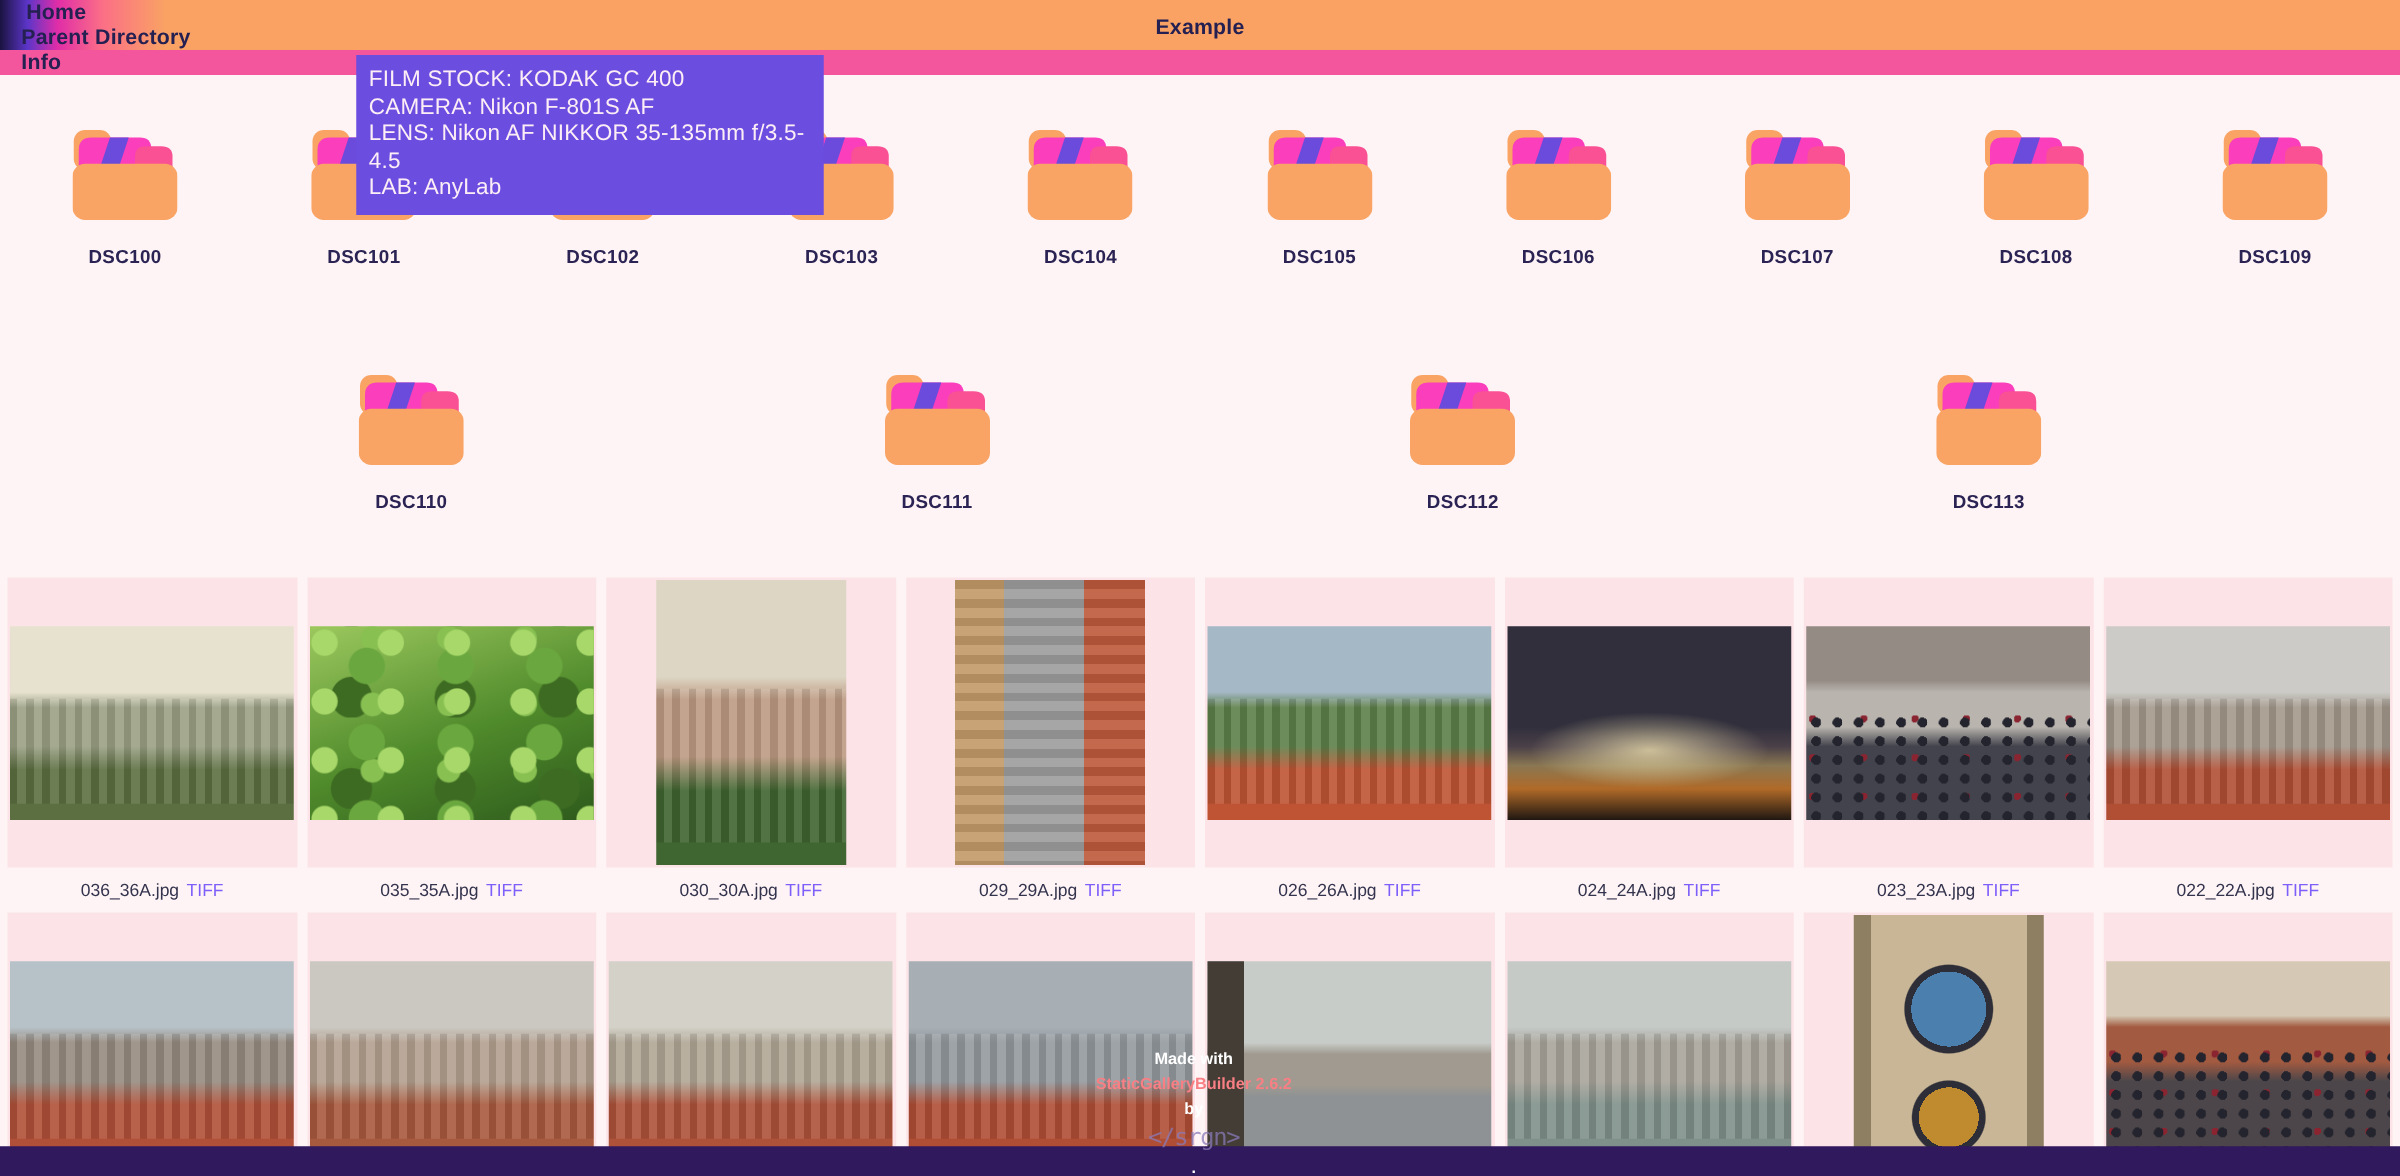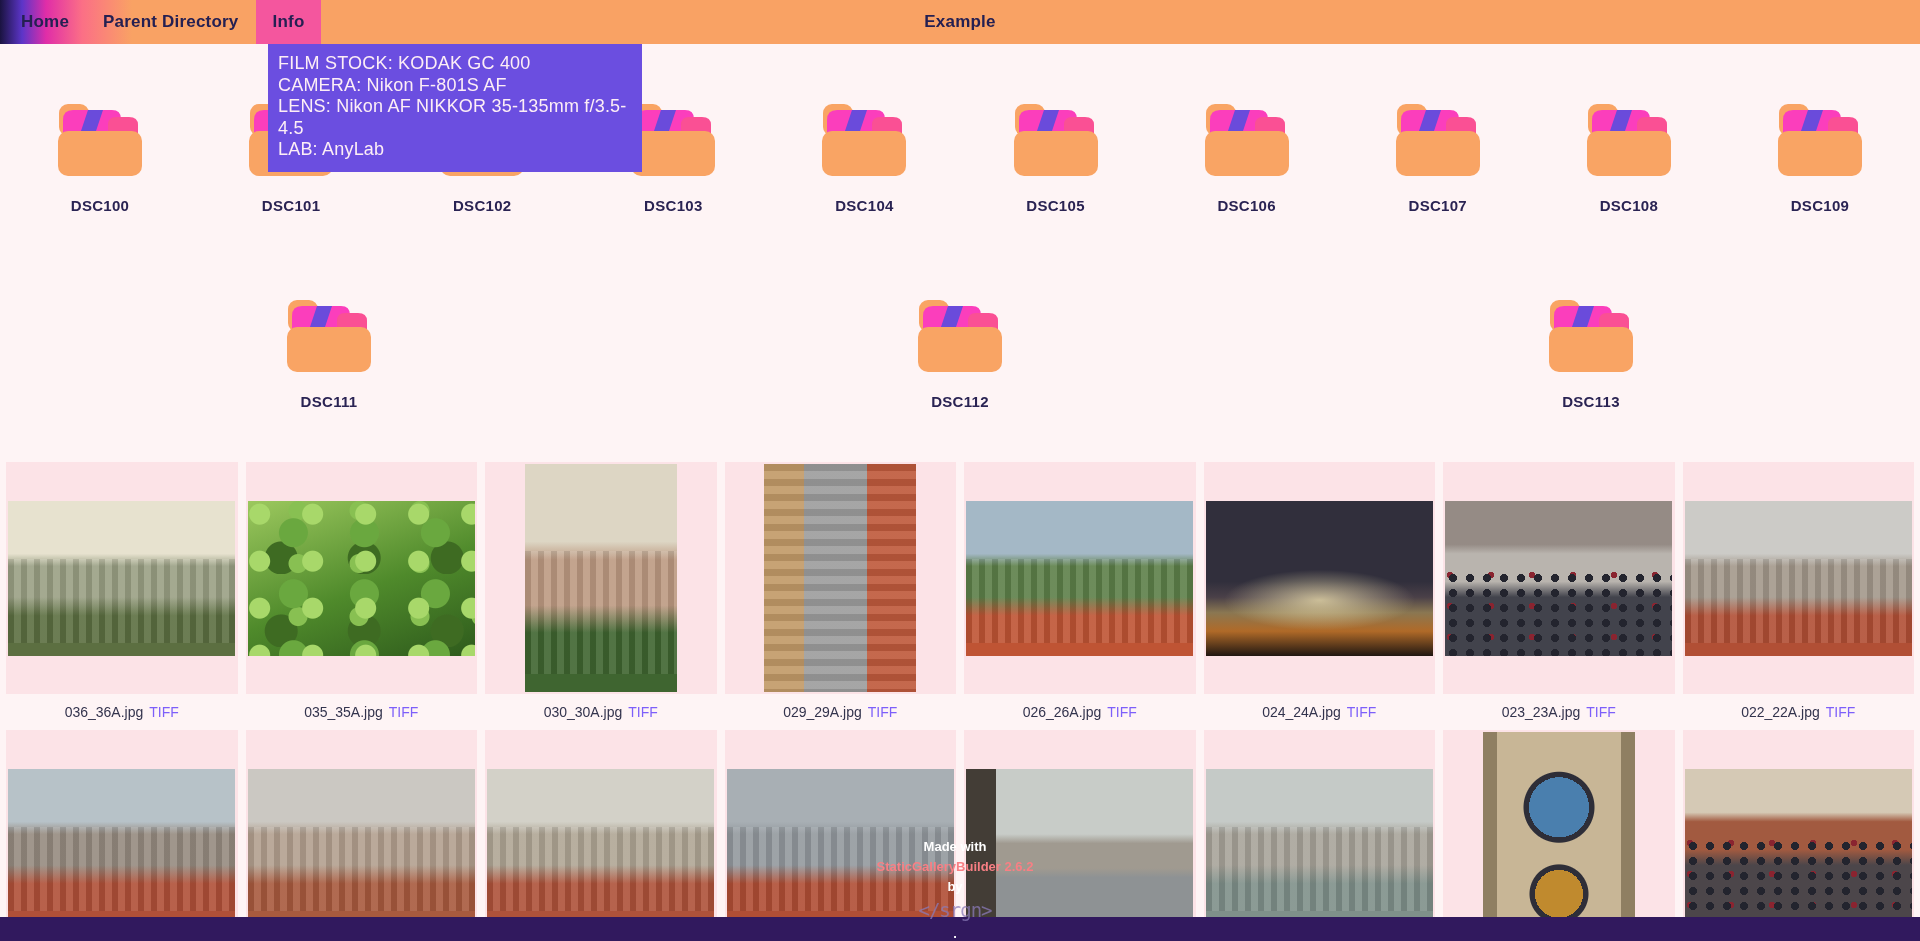--- a/index.html
+++ b/index.html
@@ -13,34 +13,35 @@
   html,body{margin:0;padding:0;}
   body{
     width:1920px;height:941px;overflow:hidden;position:relative;
     background:var(--page-bg);
     font-family:"Liberation Sans",sans-serif;
   }
   
   nav{
     position:relative;height:44px;display:flex;align-items:stretch;z-index:40;
     background:linear-gradient(90deg,var(--nav-dark) 0px,#5c35c8 22px,#e02da8 46px,#fb6f86 82px,var(--nav-orange) 132px,var(--nav-orange) 100%);
+    flex-direction:column;
   }
   .nav-item{
     display:flex;align-items:center;padding:0 17px;font-size:17px;font-weight:700;
     color:var(--nav-text);text-decoration:none;cursor:pointer;letter-spacing:.2px;
   }
   .nav-item:first-child{margin-left:4px;}
   .nav-item.active{background:var(--info-tab-pink);text-align:right;}
   .nav-title{
     position:absolute;left:50%;top:50%;transform:translate(-50%,-50%);
     font-size:17px;font-weight:700;color:var(--nav-text);letter-spacing:.2px;
   }
   
   .tooltip{
-    position:absolute;left:268px;top:44px;width:374px;z-index:50;
+    position:absolute;left:285px;top:44px;width:374px;z-index:50;
     background:var(--tooltip-bg);color:var(--tooltip-text);
     padding:9px 10px 11px 10px;font-size:18px;font-weight:500;line-height:1.2;letter-spacing:.2px;
   }
   
   .folders{padding-top:60px;}
   .folder-row{display:flex;justify-content:space-between;}
   .folder-row.r1{padding:0 57px;}
   .folder-row.r2{padding:0 286px;margin-top:86px;}
   .folder{width:86px;display:flex;flex-direction:column;align-items:center;cursor:pointer;}
   .f-icon{width:84px;height:72px;display:block;}
@@ -223,20 +224,30 @@
       <rect x="1" y="0" width="30" height="32" rx="9" fill="var(--folder-body)"></rect>
       <path d="M5 30 L5 16 Q5 6 15 6 L54 6 Q63 6 63 15 L63 30 Z" fill="var(--folder-flap)"></path>
       <polygon points="30,6 45,6 37,30 22,30" fill="var(--folder-stripe-purple)"></polygon>
       <path d="M50 30 L50 21 Q50 13 58 13 L71 13 Q80 13 80 21 L80 30 Z" fill="var(--folder-stripe-pink)"></path>
       <rect x="0" y="27" width="84" height="45" rx="10" fill="var(--folder-body)"></rect>
     </svg>
     <div class="folder-label">DSC109</div>
   </div>
 </div>
   <div class="folder-row r2">
+  <div class="folder">
+    <svg class="f-icon" viewBox="0 0 84 72" aria-hidden="true">
+      <rect x="1" y="0" width="30" height="32" rx="9" fill="var(--folder-body)"></rect>
+      <path d="M5 30 L5 16 Q5 6 15 6 L54 6 Q63 6 63 15 L63 30 Z" fill="var(--folder-flap)"></path>
+      <polygon points="30,6 45,6 37,30 22,30" fill="var(--folder-stripe-purple)"></polygon>
+      <path d="M50 30 L50 21 Q50 13 58 13 L71 13 Q80 13 80 21 L80 30 Z" fill="var(--folder-stripe-pink)"></path>
+      <rect x="0" y="27" width="84" height="45" rx="10" fill="var(--folder-body)"></rect>
+    </svg>
+    <div class="folder-label">DSC110</div>
+  </div>
 
   <div class="folder">
     <svg class="f-icon" viewBox="0 0 84 72" aria-hidden="true">
       <rect x="1" y="0" width="30" height="32" rx="9" fill="var(--folder-body)"></rect>
       <path d="M5 30 L5 16 Q5 6 15 6 L54 6 Q63 6 63 15 L63 30 Z" fill="var(--folder-flap)"></path>
       <polygon points="30,6 45,6 37,30 22,30" fill="var(--folder-stripe-purple)"></polygon>
       <path d="M50 30 L50 21 Q50 13 58 13 L71 13 Q80 13 80 21 L80 30 Z" fill="var(--folder-stripe-pink)"></path>
       <rect x="0" y="27" width="84" height="45" rx="10" fill="var(--folder-body)"></rect>
     </svg>
     <div class="folder-label">DSC111</div>

